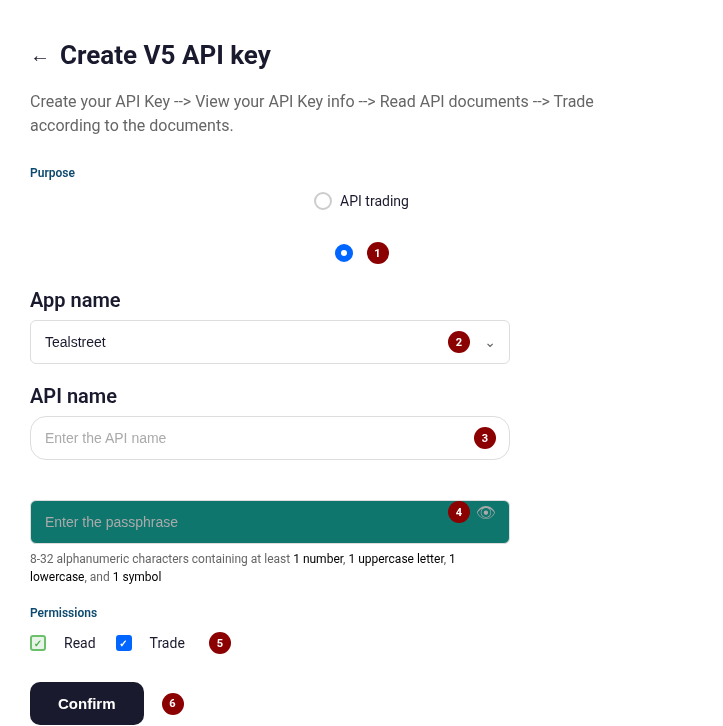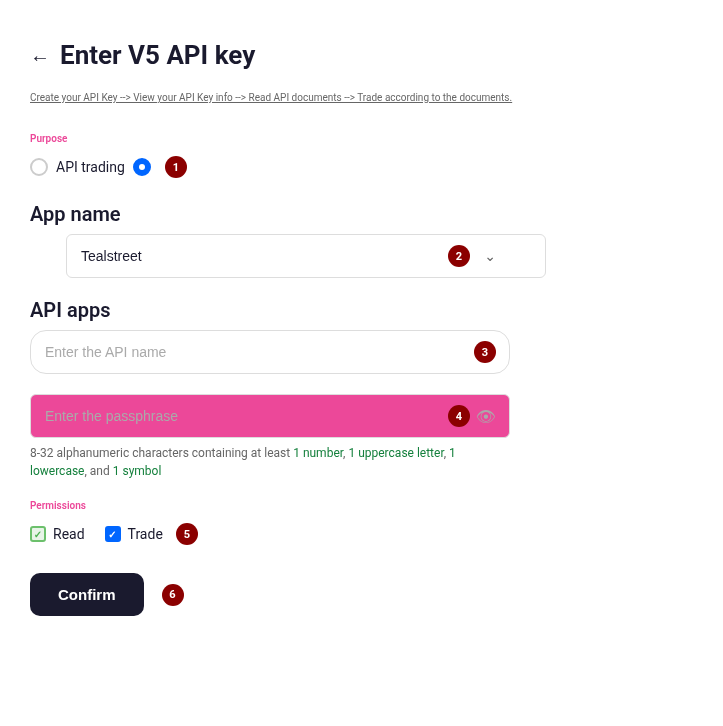--- a/index.html
+++ b/index.html
@@ -24,40 +24,40 @@
       color: #1a1a2e;
     }
 
     .page-title {
       font-size: 26px;
       font-weight: 700;
       color: #1a1a2e;
     }
 
     .subtitle {
-      font-size: 10px;
+      font-size: 16px;
       color: #666;
       margin-bottom: 28px;
       line-height: 1.5;
       max-width: 600px;
-      text-decoration: underline;
     }
 
     .section-label {
-      font-size: 10px;
+      font-size: 12px;
       font-weight: 600;
-      color: #ec4899;
+      color: #0c4a6e;
       margin-bottom: 12px;
     }
 
     .purpose-row {
       display: flex;
       align-items: center;
-      gap: 8px;
+      gap: 32px;
       margin-bottom: 24px;
+      flex-direction: column;
     }
 
     .radio-option {
       display: flex;
       align-items: center;
       gap: 8px;
       font-size: 14px;
       cursor: pointer;
       position: relative;
     }
@@ -144,21 +144,20 @@
       height: 44px;
       border: 1px solid #ddd;
       border-radius: 6px;
       padding: 0 14px;
       font-size: 14px;
       color: #1a1a2e;
       outline: none;
       background: #fff;
       appearance: none;
       cursor: pointer;
-      margin-left: 36px;
     }
 
     .select-arrow {
       position: absolute;
       right: 14px;
       top: 50%;
       transform: translateY(-50%);
       color: #666;
       pointer-events: none;
       font-size: 14px;
@@ -171,21 +170,22 @@
 
     .password-input {
       width: 100%;
       height: 44px;
       border: 1px solid #ddd;
       border-radius: 6px;
       padding: 0 40px 0 14px;
       font-size: 14px;
       color: #1a1a2e;
       outline: none;
-      background: #ec4899;
+      background: #0f766e;
+      margin-top: 20px;
     }
 
     .password-input::placeholder {
       color: #aaa;
     }
 
     .eye-icon {
       position: absolute;
       right: 14px;
       top: 50%;
@@ -197,34 +197,34 @@
 
     .hint-text {
       font-size: 12px;
       color: #666;
       margin-top: 6px;
       max-width: 480px;
       line-height: 1.5;
     }
 
     .hint-text .highlight {
-      color: #15803d;
+      color: #000000;
     }
 
     .permissions-row {
       display: flex;
       align-items: center;
       gap: 20px;
       margin-top: 8px;
     }
 
     .checkbox-option {
       display: flex;
       align-items: center;
-      gap: 7px;
+      gap: 18px;
       font-size: 14px;
       cursor: pointer;
     }
 
     .checkbox-custom {
       width: 16px;
       height: 16px;
       border: 2px solid #0066ff;
       border-radius: 3px;
       background: #fff;
@@ -273,21 +273,21 @@
       font-size: 15px;
       font-weight: 600;
       cursor: pointer;
     }
   </style>
 </head>
 <body>
 
 <div class="back-header">
   <span class="back-arrow">←</span>
-  <h1 class="page-title">Enter V5 API key</h1>
+  <h1 class="page-title">Create V5 API key</h1>
 </div>
 
 <p class="subtitle">Create your API Key --&gt; View your API Key info --&gt; Read API documents --&gt; Trade according to the documents.</p>
 
 <div class="form-group">
   <div class="section-label">Purpose</div>
   <div class="purpose-row">
 
     <label class="radio-option">
       <div class="radio-custom"></div>
@@ -306,21 +306,21 @@
   <div class="select-wrapper">
     <select class="form-select">
       <option>Tealstreet</option>
     </select>
     <span class="select-arrow">⌄</span>
     <span class="step-badge" style="position:absolute; right:40px; top:50%; transform:translateY(-50%);">2</span>
   </div>
 </div>
 
 <div class="form-group">
-  <label class="form-label">API apps</label>
+  <label class="form-label">API name</label>
   <div class="input-wrapper" style="max-width:480px; position:relative;">
     <input class="form-input" type="text" style="max-width: 100%;" placeholder="Enter the API name">
     <span class="step-badge" style="position:absolute; right:14px; top:50%; transform:translateY(-50%);">3</span>
   </div>
 </div>
 
 <div class="form-group">
   <div class="password-wrapper">
     <input class="password-input" type="text" placeholder="Enter the passphrase" style="">
     <span class="eye-icon">👁</span>

